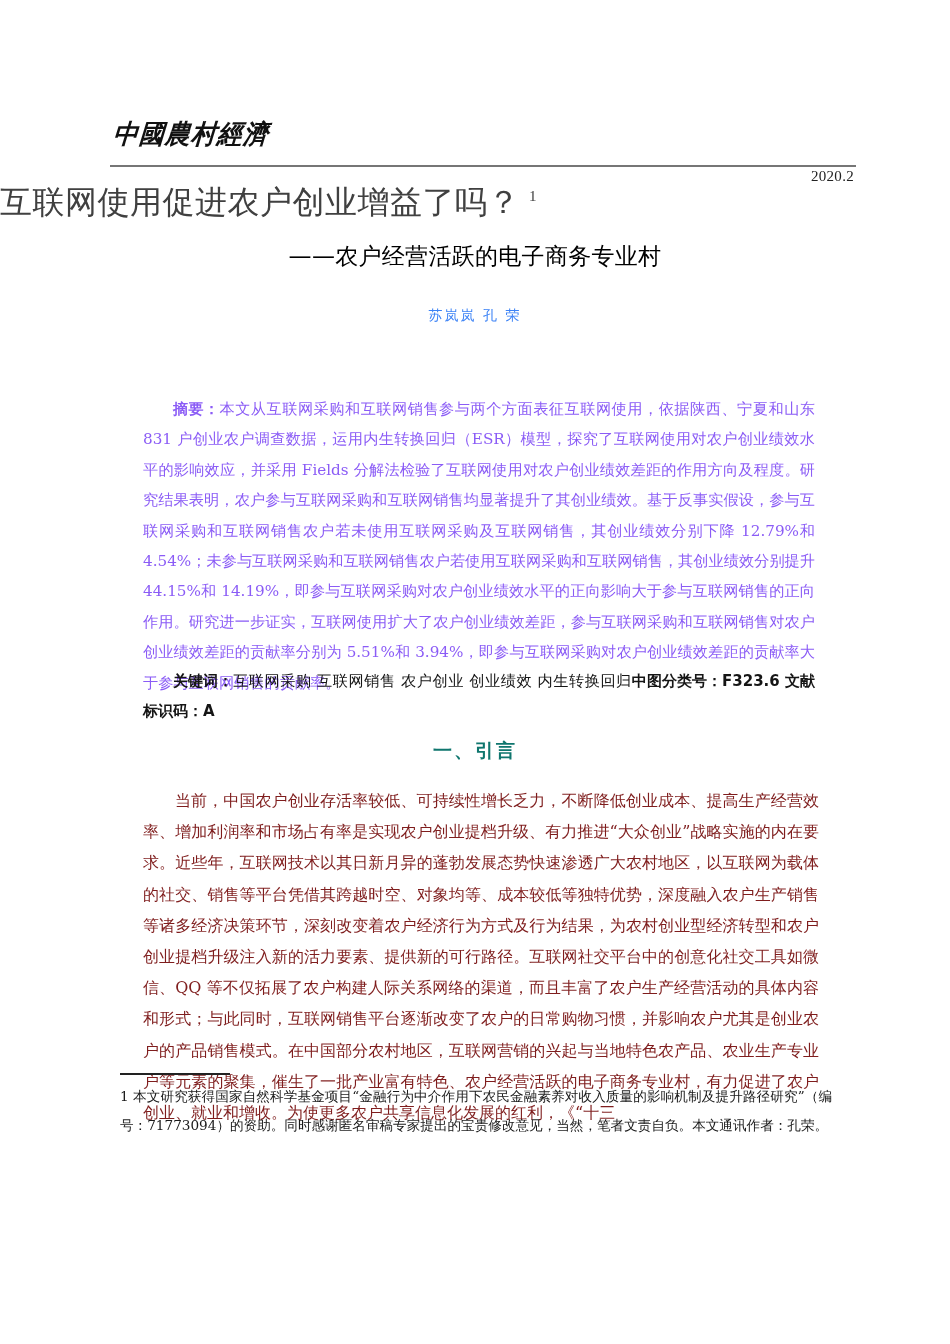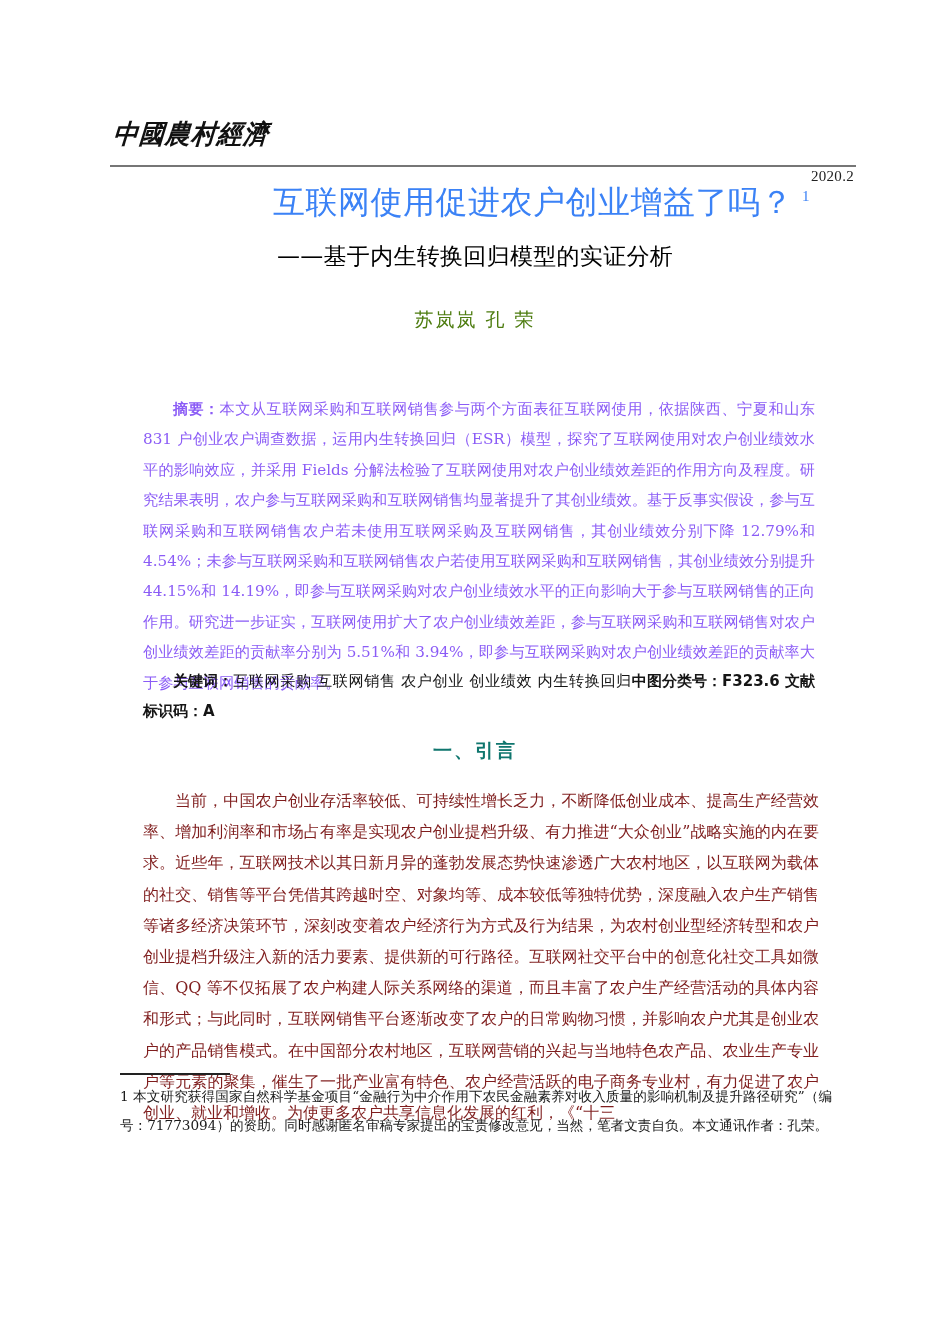--- a/index.html
+++ b/index.html
@@ -64,26 +64,26 @@
     height: 2px;
     background: #767676;
   }
 
   
   .title-main {
     position: absolute;
     left: 0;
     top: 181px;
     width: 810px;
-    text-align: right;
+    text-align: left;
     font-family: "DejaVu Sans", "Liberation Sans", sans-serif;
     font-size: 32px;
     font-weight: 400;
     letter-spacing: 0.5px;
-    color: #3b82f6;
+    color: #404040;
   }
   .title-main .fn-mark {
     font-size: 15px;
     vertical-align: super;
     margin-left: 9px;
     font-family: "Liberation Serif", serif;
   }
   .title-sub {
     position: absolute;
     left: 0;
@@ -96,23 +96,23 @@
     color: #000;
     letter-spacing: 0.3px;
   }
   .authors {
     position: absolute;
     left: 0;
     top: 307px;
     width: 950px;
     text-align: center;
     font-family: "DejaVu Serif", "Liberation Serif", serif;
-    font-size: 19px;
+    font-size: 14px;
     letter-spacing: 2px;
-    color: #4d7c0f;
+    color: #3b82f6;
   }
 
   
   .abstract {
     position: absolute;
     left: 143px;
     top: 394px;
     width: 672px;
     font-family: "DejaVu Serif", "Liberation Serif", serif;
     font-size: 15.2px;
@@ -207,21 +207,21 @@
 
   <div class="masthead-row">
     <div class="masthead-logo">中國農村經濟</div>
     <div class="masthead-issue">2020.2</div>
   </div>
   <div class="masthead-rule"></div>
 
   <div class="title-main">
     <span>互联网使用促进农户创业增益了吗？</span><span class="fn-mark">1</span>
   </div>
-  <div class="title-sub">——基于内生转换回归模型的实证分析</div>
+  <div class="title-sub">——农户经营活跃的电子商务专业村</div>
   <div class="authors">苏岚岚  孔  荣</div>
 
   <div class="abstract">
     <span class="lbl">摘要：</span><span>本文从互联网采购和互联网销售参与两个方面表征互联网使用，依据陕西、宁夏和山东 831 户创业农户调查数据，运用内生转换回归（ESR）模型，探究了互联网使用对农户创业绩效水平的影响效应，并采用 Fields 分解法检验了互联网使用对农户创业绩效差距的作用方向及程度。研究结果表明，农户参与互联网采购和互联网销售均显著提升了其创业绩效。基于反事实假设，参与互联网采购和互联网销售农户若未使用互联网采购及互联网销售，其创业绩效分别下降 12.79%和 4.54%；未参与互联网采购和互联网销售农户若使用互联网采购和互联网销售，其创业绩效分别提升 44.15%和 14.19%，即参与互联网采购对农户创业绩效水平的正向影响大于参与互联网销售的正向作用。研究进一步证实，互联网使用扩大了农户创业绩效差距，参与互联网采购和互联网销售对农户创业绩效差距的贡献率分别为 5.51%和 3.94%，即参与互联网采购对农户创业绩效差距的贡献率大于参与互联网销售的贡献率。</span>
   </div>
 
   <div class="keywords">
     <span class="lbl">关键词：</span><span class="kwlist">互联网采购  互联网销售  农户创业  创业绩效  内生转换回归</span><span class="clsbold">中图分类号：</span><span class="clsbold">F323.6 </span><span class="clsbold">文献标识码：</span><span class="clsbold">A</span>
   </div>
 

